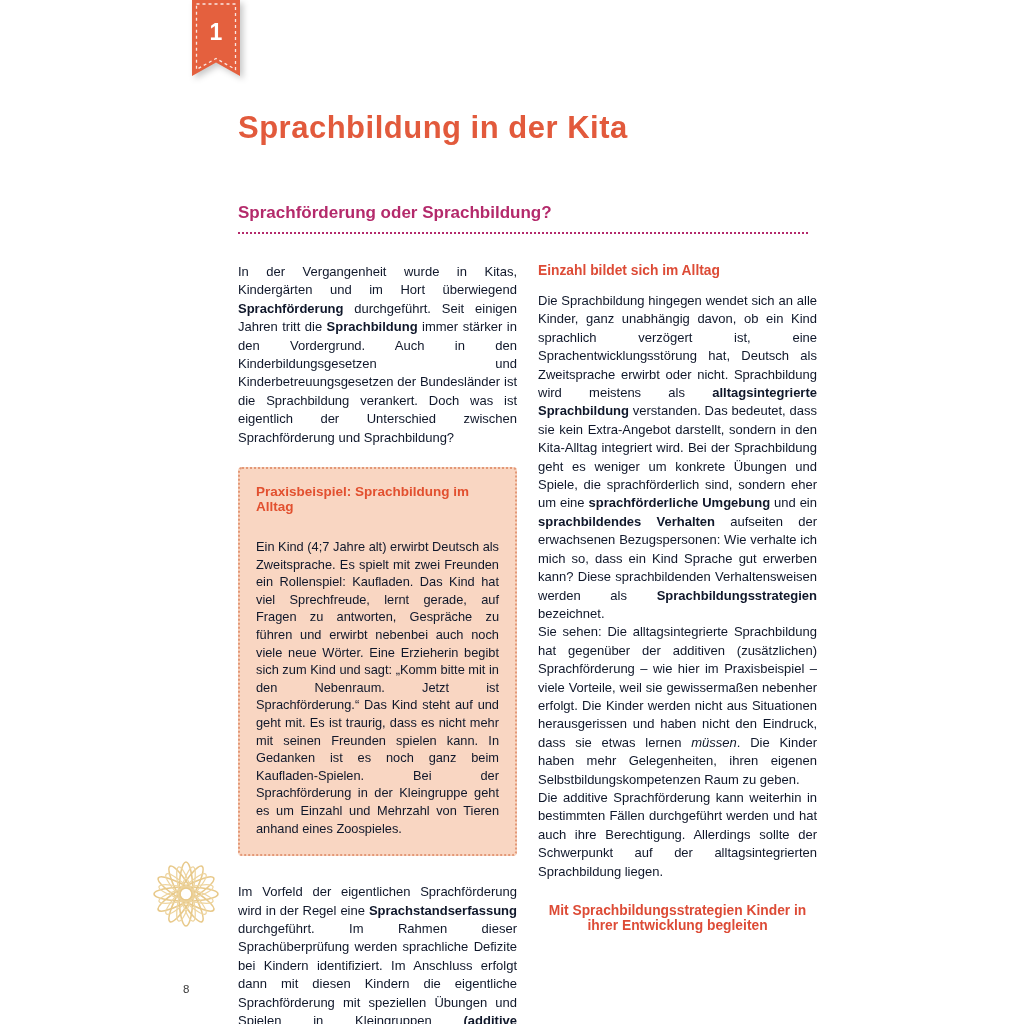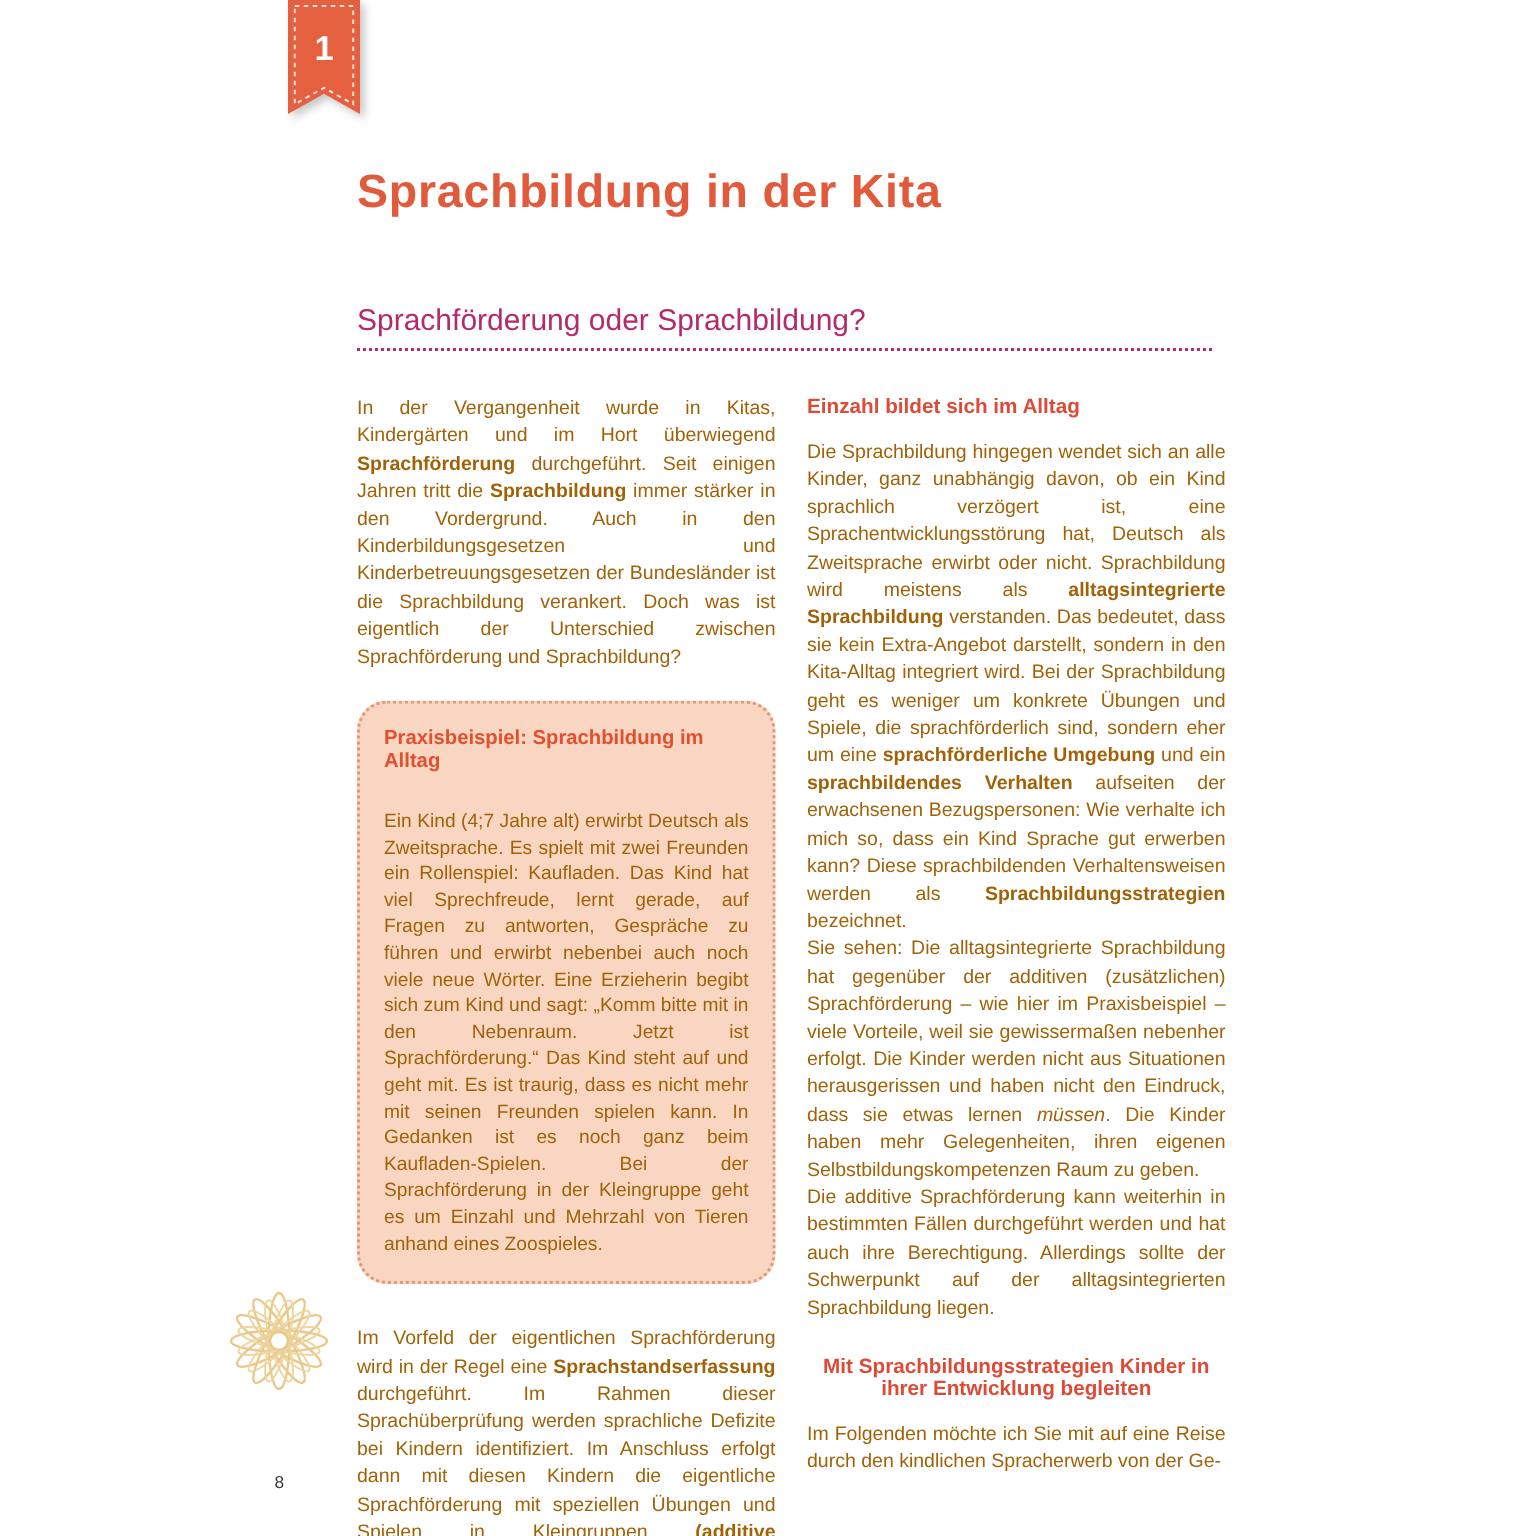--- a/index.html
+++ b/index.html
@@ -19,46 +19,46 @@
   }
   
   .title {
     position:absolute; left:238px; top:110px;
     font-size:31px; font-weight:bold; letter-spacing:0.5px;
     color:#e25a3c;
   }
   
   .section-heading {
     position:absolute; left:238px; top:203px;
-    font-size:20px; font-weight:normal;
+    font-size:17px; font-weight:bold;
     color:#b42a6b;
   }
   .dotted-rule {
     position:absolute; left:238px; top:231px;
     width:570px; height:3px;
     border-bottom:2.5px dotted #b42a6b;
   }
   
   .columns {
     position:absolute; left:238px; top:263px;
     width:579px;
     display:flex; gap:21px;
   }
   .col { flex:1; }
   p.body {
     font-size:13px; line-height:18.4px;
     text-align:justify; hyphens:auto;
-    color:#a16207;
+    color:#0f172a;
   }
   
   .praxis-box {
     margin-top:20px; margin-bottom:27px;
     background:#f9d6c2;
     border:2px dotted #e39877;
-    border-radius:20px;
+    border-radius:4px;
     padding:15px 16px 17px;
   }
   .praxis-title {
     font-size:13.5px; font-weight:bold;
     color:#e2502f;
     margin-bottom:13px;
   }
   .praxis-box p.body { font-size:12.8px; line-height:17.6px;margin-top:24px; }
   
   .run-heading {
@@ -104,21 +104,20 @@
 
       <p class="body"><span>Im Vorfeld der eigentlichen Sprachförderung wird in der Regel eine </span><span style="font-weight: bold;">Sprachstandserfassung</span><span> durchgeführt. Im Rahmen dieser Sprachüberprüfung werden sprachliche Defizite bei Kindern identifiziert. Im Anschluss erfolgt dann mit diesen Kindern die eigentliche Sprachförderung mit speziellen Übungen und Spielen in Kleingruppen </span><span style="font-weight: bold;">(additive Sprachförderung).</span></p>
     </div>
 
     <div class="col">
       <h3 class="run-heading">Einzahl bildet sich im Alltag</h3>
       <p class="body"><span>Die Sprachbildung hingegen wendet sich an alle Kinder, ganz unabhängig davon, ob ein Kind sprachlich verzögert ist, eine Sprachentwicklungsstörung hat, Deutsch als Zweitsprache erwirbt oder nicht. Sprachbildung wird meistens als </span><span style="font-weight: bold;">alltagsintegrierte Sprachbildung</span><span> verstanden. Das bedeutet, dass sie kein Extra-Angebot darstellt, sondern in den Kita-Alltag integriert wird. Bei der Sprachbildung geht es weniger um konkrete Übungen und Spiele, die sprachförderlich sind, sondern eher um eine </span><span style="font-weight: bold;">sprachförderliche Umgebung</span><span> und ein </span><span style="font-weight: bold;">sprachbildendes Verhalten</span><span> aufseiten der erwachsenen Bezugspersonen: Wie verhalte ich mich so, dass ein Kind Sprache gut erwerben kann? Diese sprachbildenden Verhaltensweisen werden als </span><span style="font-weight: bold;">Sprachbildungsstrategien</span><span> bezeichnet.</span></p>
       <p class="body"><span>Sie sehen: Die alltagsintegrierte Sprachbildung hat gegenüber der additiven (zusätzlichen) Sprachförderung – wie hier im Praxisbeispiel – viele Vorteile, weil sie gewissermaßen nebenher erfolgt. Die Kinder werden nicht aus Situationen herausgerissen und haben nicht den Eindruck, dass sie etwas lernen </span><span style="font-style: italic;">müssen</span><span>. Die Kinder haben mehr Gelegenheiten, ihren eigenen Selbstbildungskompetenzen Raum zu geben.</span></p>
       <p class="body">Die additive Sprachförderung kann weiterhin in bestimmten Fällen durchgeführt werden und hat auch ihre Berechtigung. Allerdings sollte der Schwerpunkt auf der alltagsintegrierten Sprachbildung liegen.</p>
       <h3 class="run-heading second">Mit Sprachbildungsstrategien Kinder in ihrer Entwicklung begleiten</h3>
-      <p class="body">Im Folgenden möchte ich Sie mit auf eine Reise durch den kindlichen Spracherwerb von der Ge-</p>
     </div>
 
   </div>
 
   <svg class="flower" width="94" height="106" viewBox="0 0 94 106">
     <g fill="none" stroke="#e8c98a" stroke-width="1.6" transform="translate(47,52)">
       <ellipse rx="7" ry="32" transform="rotate(0)"></ellipse>
       <ellipse rx="7" ry="32" transform="rotate(30)"></ellipse>
       <ellipse rx="7" ry="32" transform="rotate(60)"></ellipse>
       <ellipse rx="7" ry="32" transform="rotate(90)"></ellipse>

